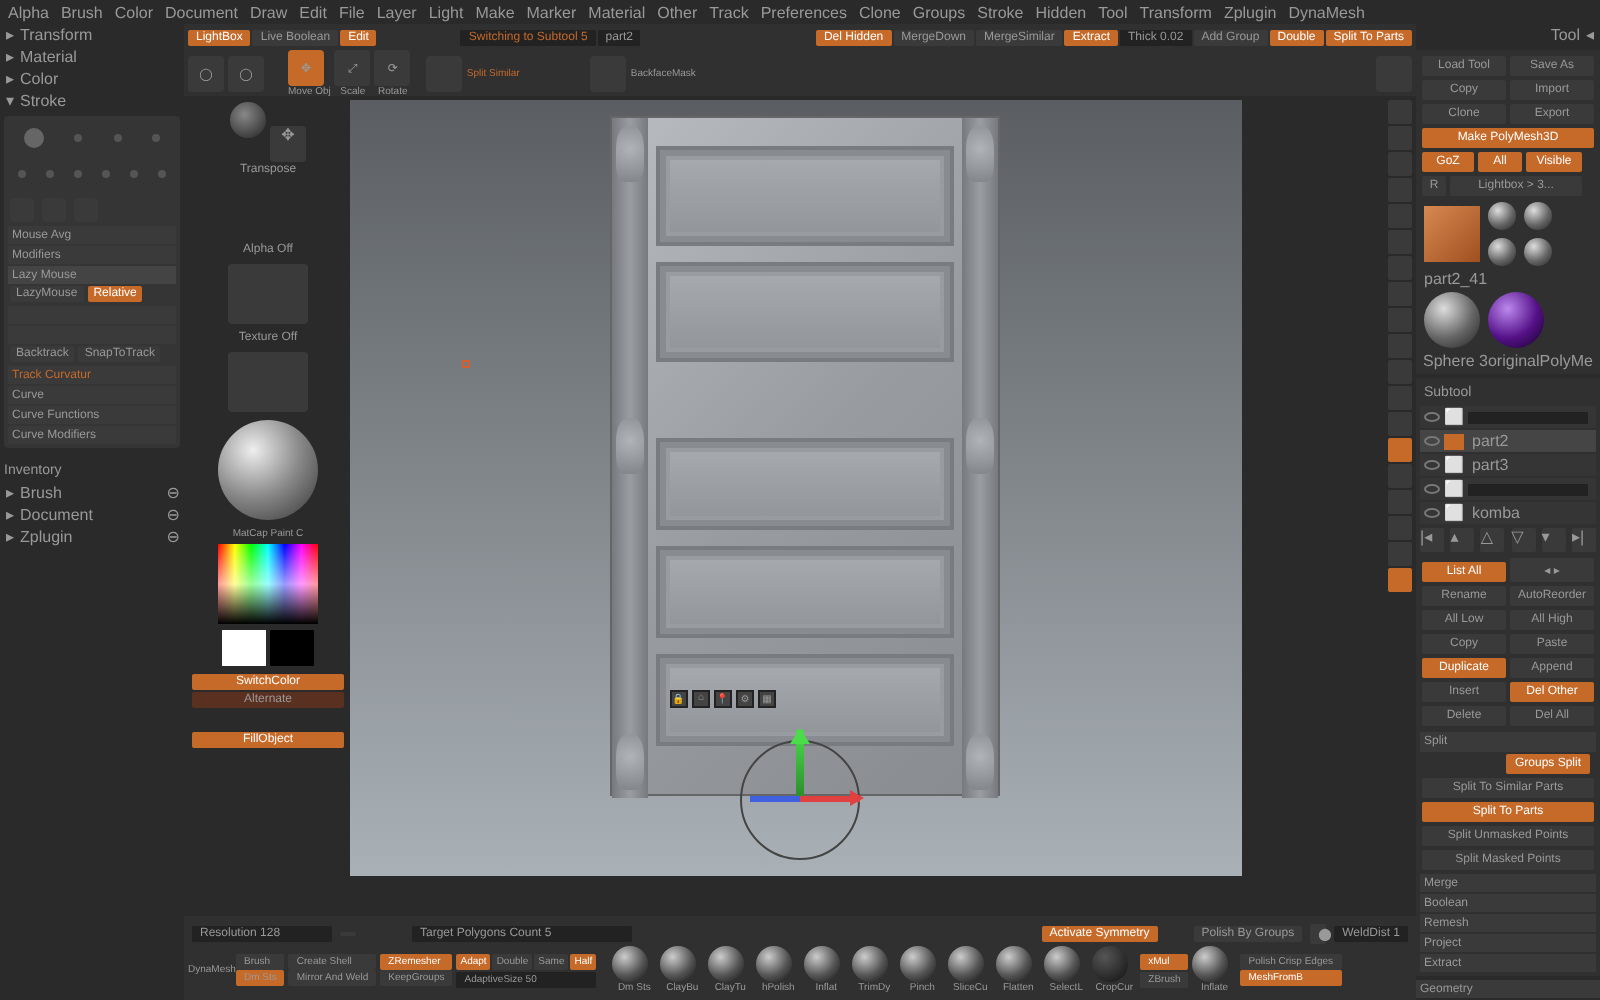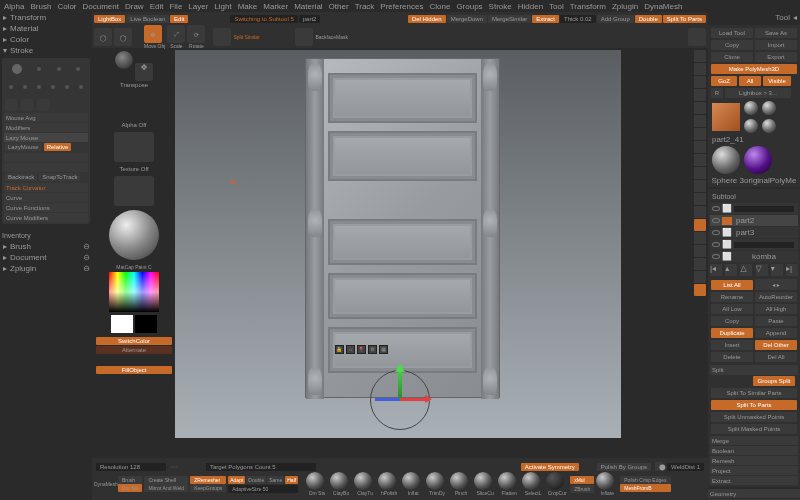--- a/index.html
+++ b/index.html
@@ -331,21 +331,21 @@
         <span style="margin-left:4px">part3</span>
       </div>
     <div class="r-row">
         <span class="eye"></span>
         <span>⬜</span>
         <span class="bar"></span>
       </div>
     <div class="r-row">
         <span class="eye"></span>
         <span>⬜</span>
-        <span style="margin-left:20px">komba</span>
+        <span style="margin-left:4px">komba</span>
       </div>
     <div style="display:flex;justify-content:space-between;padding:2px 0">
       <span class="vi">|◂</span>
       <span class="vi">▴</span>
       <span class="vi">△</span>
       <span class="vi">▽</span>
       <span class="vi">▾</span>
       <span class="vi">▸|</span>
     </div>
     <span class="r-btn orange">List All</span><span class="r-btn">◂ ▸</span>

